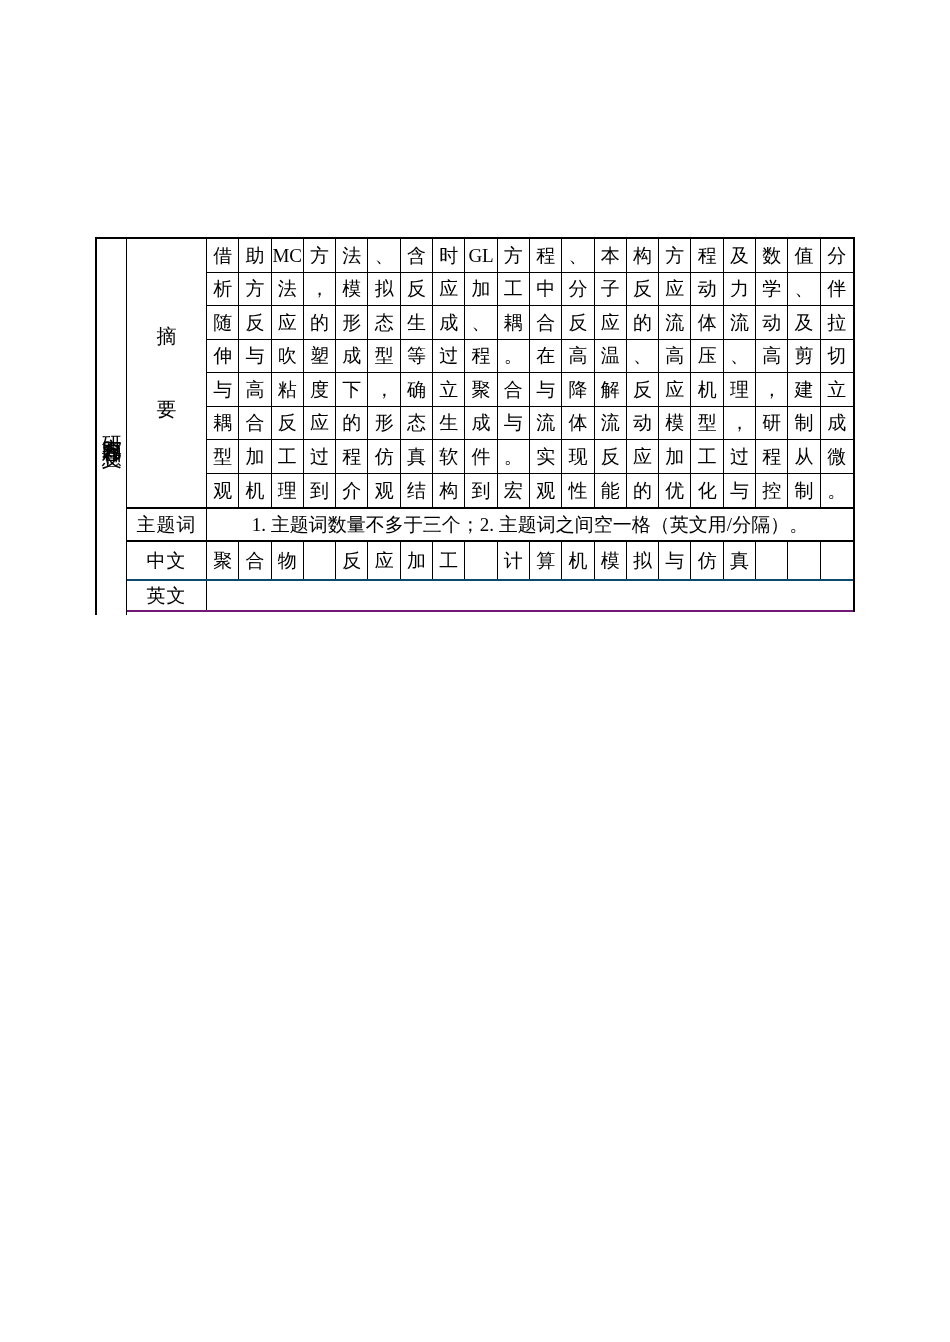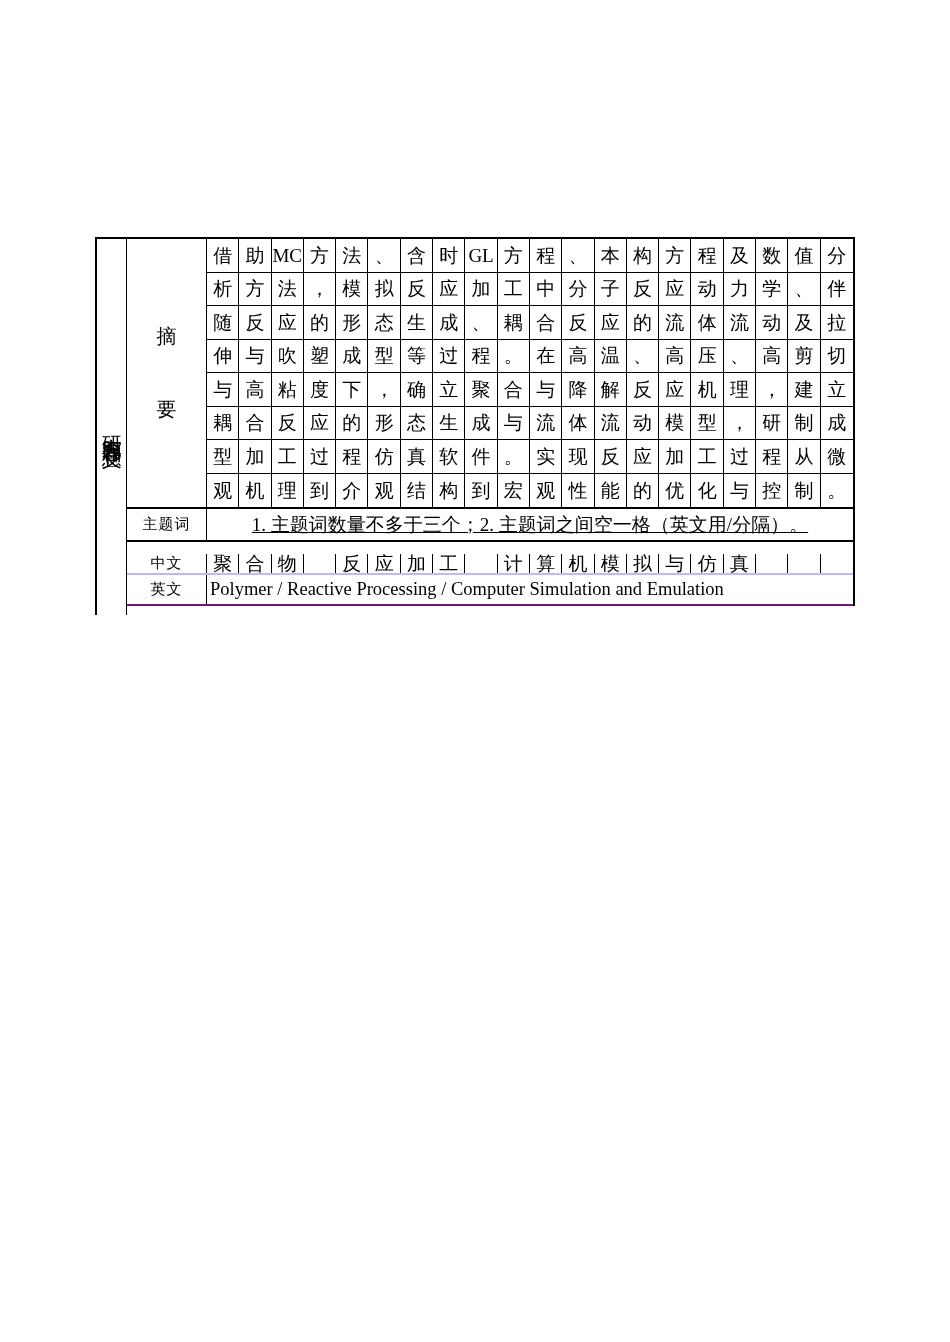--- a/index.html
+++ b/index.html
@@ -50,27 +50,27 @@
     border-right:1px solid #000; border-bottom:1px solid #000;
     display:flex; align-items:center; justify-content:center;
     font-size:19px; line-height:1; overflow:hidden;
   }
   .char-grid .cell:nth-child(20n) { border-right:none; }
   .char-grid .cell:nth-child(n+141) { border-bottom:none; }
   .kw-row { display:flex; height:33px; border-bottom:2px solid #000; }
   .lbl {
     width:80px; border-right:1px solid #000;
     display:flex; align-items:center; justify-content:center;
-    font-size:15px; letter-spacing:1px;font-family:Liberation Mono, monospace;
+    font-size:19px; letter-spacing:1px;font-family:Liberation Mono, monospace;
   }
   .kw-note {
     flex:1; display:flex; align-items:center; justify-content:center;
-    font-size:19px; white-space:nowrap;text-decoration:underline;
-  }
-  .cn-row { display:flex; height:33px; border-bottom:2px solid #c4b5fd;align-items:flex-end; }
+    font-size:19px; white-space:nowrap;
+  }
+  .cn-row { display:flex; height:39px; border-bottom:2px solid #0c4a6e; }
   .cn-grid { flex:1; display:grid; grid-template-columns:repeat(20,1fr); }
   .cn-grid .cell {
     border-right:1px solid #000;
     display:flex; align-items:center; justify-content:center;
     font-size:19px; line-height:1;
   }
   .cn-grid .cell:nth-child(20n) { border-right:none; }
   .en-row { display:flex; height:31px; border-bottom:2px solid #701a75; }
   .en-text {
     flex:1; display:flex; align-items:center;
@@ -284,18 +284,17 @@
             <div class="cell">仿</div>
             <div class="cell">真</div>
             <div class="cell"></div>
             <div class="cell"></div>
             <div class="cell"></div>
           </div>
       </div>
 
       <div class="en-row">
         <div class="lbl">英文</div>
-        <div class="en-text">Polymer / Reactive Processing / Computer Simulation and Emulation</div>
       </div>
 
     </div>
   </div>
 </div>
 
 </body></html>

